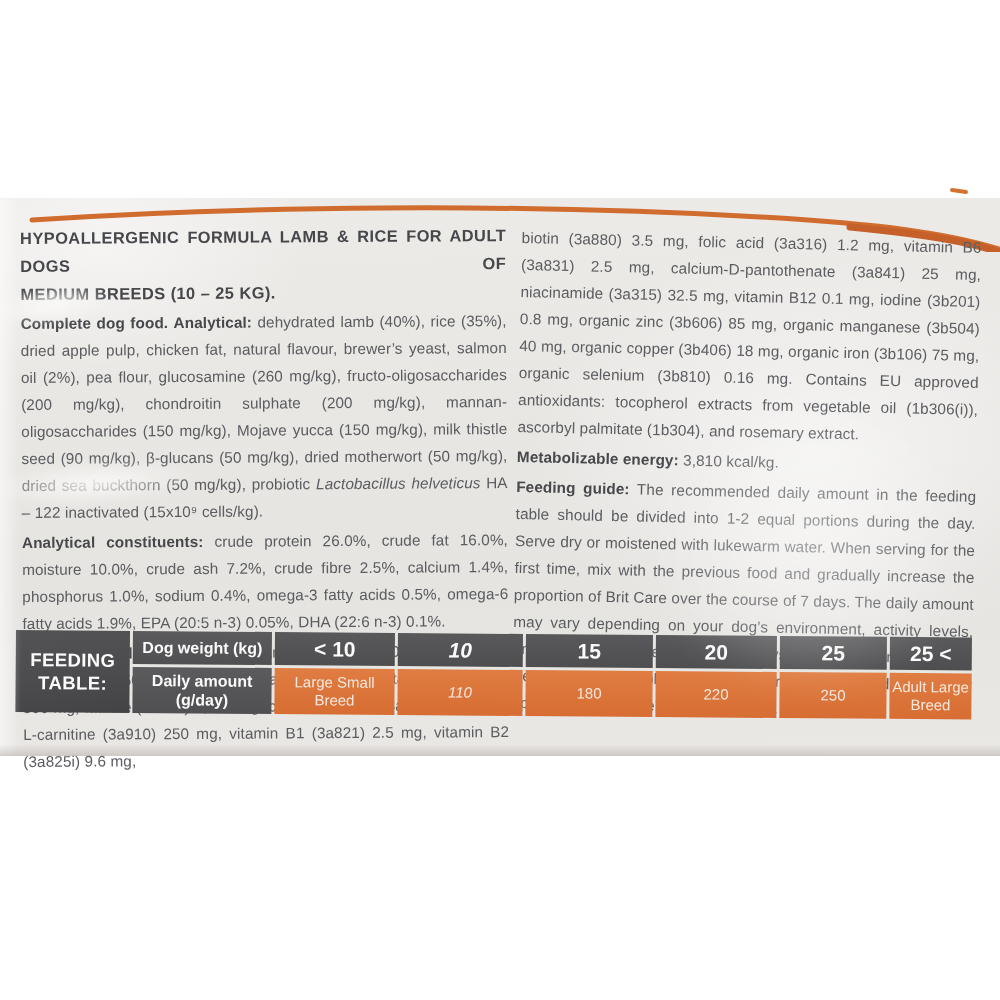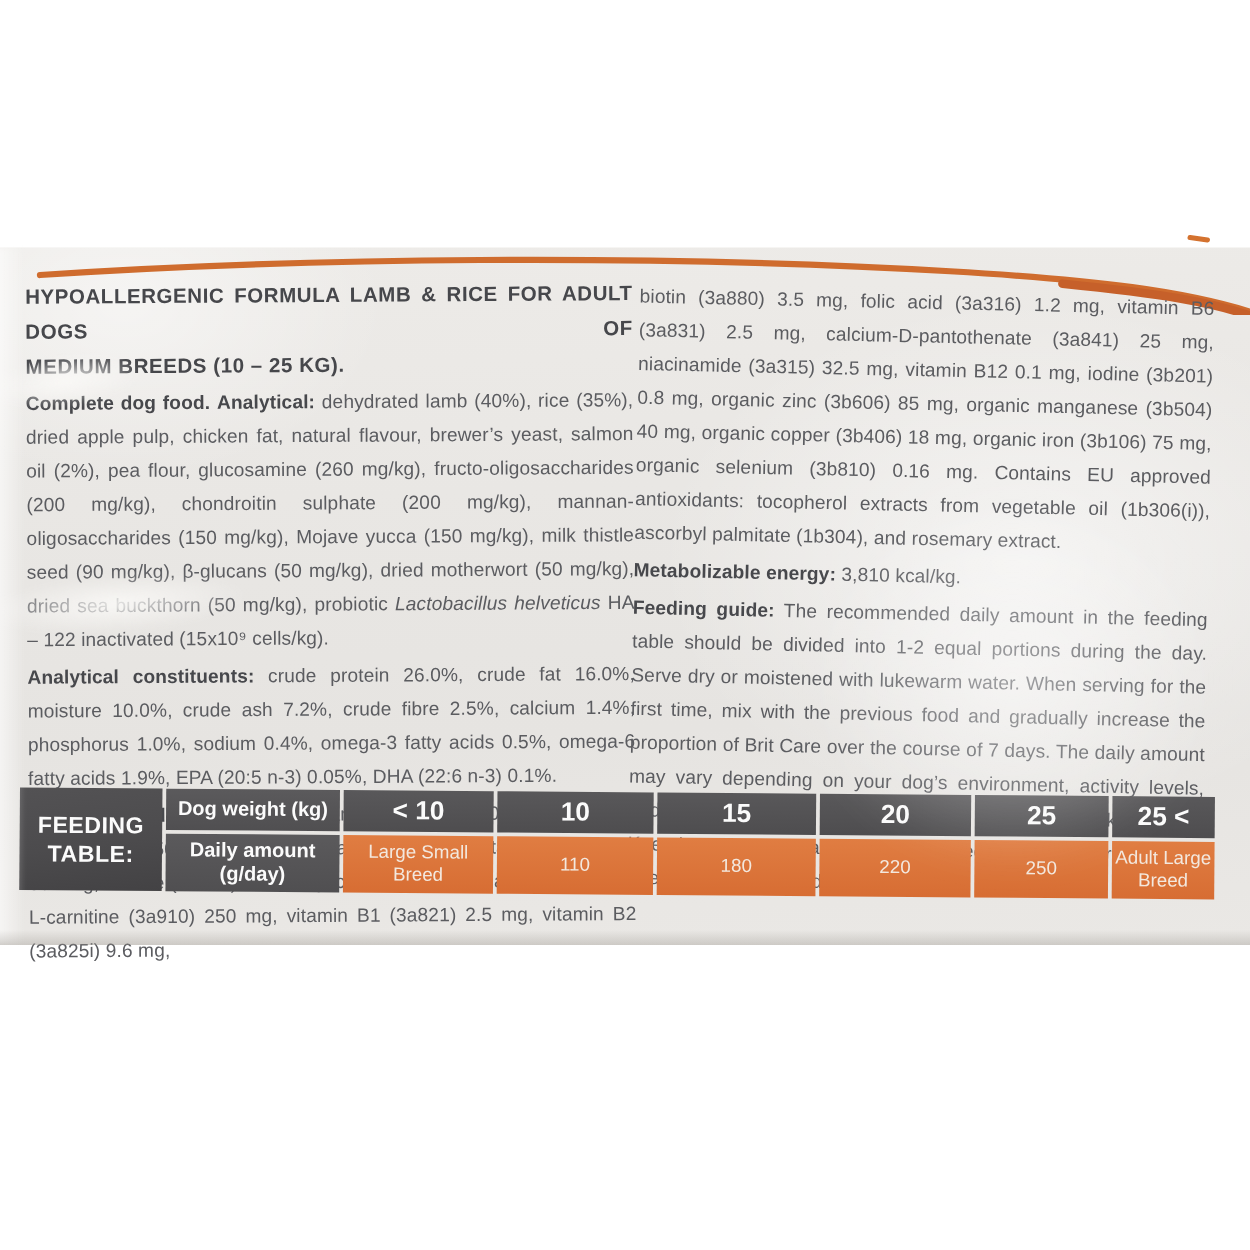--- a/index.html
+++ b/index.html
@@ -36,21 +36,21 @@
   .crease-3 { left: 640px; top: 190px; width: 340px; height: 310px;
     background: radial-gradient(ellipse at center, rgba(255,255,255,0.45), rgba(255,255,255,0) 70%);
     filter: blur(14px); }
   .crease-4 { left: -10px; top: 0; width: 30px; height: 100%;
     background: linear-gradient(to right, rgba(255,255,255,0.85), rgba(255,255,255,0));
     filter: blur(2px); }
 
   
   .columns {
     position: absolute; left: 20px; top: 26px; width: 968px;
-    display: flex; gap: 6px;
+    display: flex; gap: 16px;
   }
   .col { text-align: justify; color: #5b5c60; font-size: 15.3px; line-height: 27px; letter-spacing: 0.1px; }
   .col-left  { width: 486px; transform: rotate(-0.35deg); transform-origin: 0 0; }
   .col-right { width: 460px; transform: rotate(1.25deg);  transform-origin: 0 0; }
   .col p { margin: 0 0 3px 0; }
   .col b, .col strong { color: #47484c; font-weight: bold; }
   .title { color: #46474b; font-weight: bold; font-size: 16.4px; line-height: 28px; letter-spacing: 0.45px; margin: 0 0 2px 0; }
   .title .tline1 { text-align: justify; text-align-last: justify; display: block; }
   .title .tline2 { display: block; }
   .ital { font-style: italic; }
@@ -73,21 +73,21 @@
   .ft-row { display: flex; gap: 3px; }
   .ft-row-weight { height: 33px; }
   .ft-row-amount { height: 46px; }
   .ft-cell {
     display: flex; align-items: center; justify-content: center;
     text-align: center; box-sizing: border-box;
   }
   .ft-head { flex: 0 0 139px; background: linear-gradient(180deg, #5b5a5c, #504f51); color: #fbfbfb; font-weight: bold; font-size: 16px; line-height: 19px; }
   .ft-dark { background: linear-gradient(180deg, #59585a, #4e4d4f); color: #fbfbfb; font-weight: bold; font-size: 21px; }
   .ft-orange { background: linear-gradient(180deg, #e07d42, #d76d33); color: #f3e8de; font-size: 15px; line-height: 18px; }
-  .cw0 { flex: 120 0 0; } .cw1 { flex: 125 0 0; } .cw2 { flex: 127 0 0; text-align: center; }
+  .cw0 { flex: 120 0 0; } .cw1 { flex: 125 0 0; font-style: italic; } .cw2 { flex: 127 0 0; text-align: center; }
   .cw3 { flex: 121 0 0; } .cw4 { flex: 107 0 0; } .cw5 { flex: 82 0 0; }
 </style>
 </head>
 <body>
 
 <div class="photo">
   <div class="bag">
 
     <svg class="stripe-svg" viewBox="0 0 1000 70" preserveAspectRatio="none">
       <path d="M32,38 C240,24 520,21 760,35 C880,42 948,51 1002,68" fill="none" stroke="#cf6c2e" stroke-width="5" stroke-linecap="round"></path>

